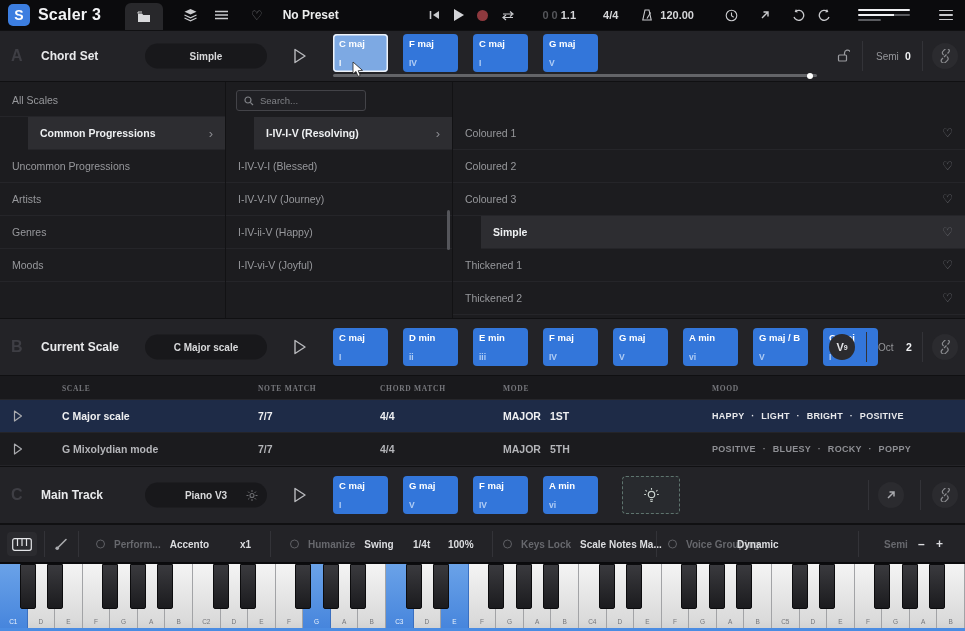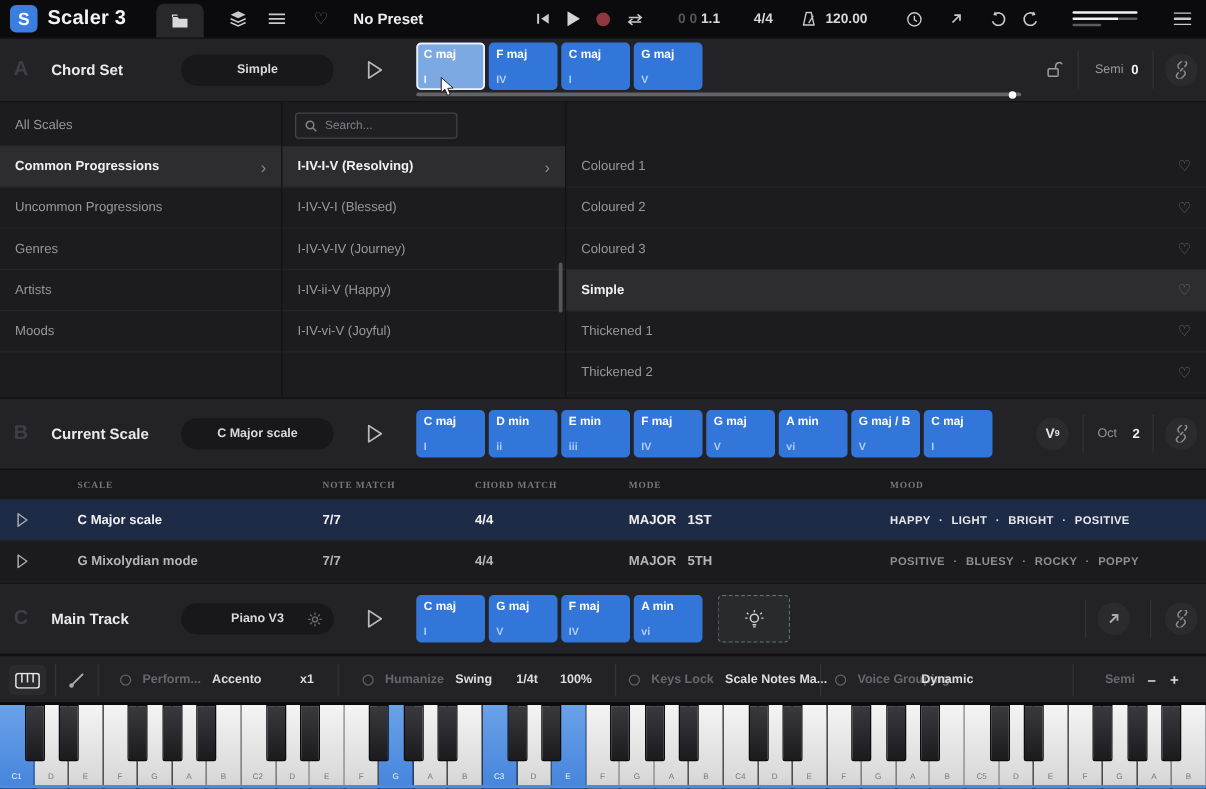--- a/index.html
+++ b/index.html
@@ -24,41 +24,41 @@
   .burger { display:flex; flex-direction:column; gap:3px; margin-left:16px; }
   .burger i { display:block; width:14px; height:1.6px; background:#c9cacd; border-radius:1px; }
 
   
   .sect { position:absolute; left:0; width:965px; background:#232327; border-top:1px solid #101012; border-bottom:1px solid #101012; }
   .sect-letter { position:absolute; left:11px; top:50%; transform:translateY(-50%); font-size:16px; font-weight:bold; color:#3e3e44; }
   .sect-title { position:absolute; left:41px; top:50%; transform:translateY(-50%); font-size:12px; font-weight:bold; color:#e9eaec; }
   .pill { position:absolute; left:145px; top:50%; transform:translateY(-50%); width:122px; height:25px; background:#18181b; border-radius:13px; display:flex; align-items:center; justify-content:center; font-size:10px; color:#d8d9db; font-weight:bold; }
   .pill .gear { position:absolute; right:9px; top:50%; transform:translateY(-50%); color:#6c6d71; }
   .play-btn { position:absolute; left:293px; top:50%; transform:translateY(-50%); }
-  .pads { position:absolute; left:333px; display:flex; gap:3px; }
+  .pads { position:absolute; left:333px; display:flex; gap:15px; }
   .pad { width:55px; height:38px; background:#3376da; border-radius:4px; padding:4px 3px 4px 6px; display:flex; flex-direction:column; justify-content:space-between; }
   .pad-name { font-size:9.5px; font-weight:bold; color:#fff; white-space:nowrap; }
   .pad-numeral { font-size:8.5px; font-weight:bold; color:rgba(225,238,255,.72); }
   .pad.selected { background:#7da9e3; box-shadow:0 0 0 1.5px #eef2f8 inset; }
   .pad.selected .pad-numeral { color:rgba(255,255,255,.9); }
   .vdiv { position:absolute; top:50%; transform:translateY(-50%); width:1px; height:30px; background:#333338; }
   .circle-btn { position:absolute; top:50%; transform:translateY(-50%); width:26px; height:26px; border-radius:50%; background:#2b2b2f; display:flex; align-items:center; justify-content:center; color:#a9aaae; }
   .kv-label { position:absolute; top:50%; transform:translateY(-50%); font-size:10px; color:#95969a; }
   .kv-value { position:absolute; top:50%; transform:translateY(-50%); font-size:10.5px; font-weight:bold; color:#f0f1f3; }
   .hscroll { position:absolute; left:333px; width:484px; height:3px; background:#636468; border-radius:2px; }
   .hscroll .knob { position:absolute; right:4px; top:-1.5px; width:6px; height:6px; border-radius:50%; background:#fff; }
 
   
   .browser { position:absolute; left:0; top:82px; width:965px; height:236px; background:#1c1c1f; }
   .col-l { position:absolute; left:0; top:2px; width:225px; }
   .col-m { position:absolute; left:226px; top:0; width:226px; height:236px; }
   .col-r { position:absolute; left:453px; top:0; width:512px; height:236px; }
   .colsep { position:absolute; top:0; width:1px; height:236px; background:#121214; }
   .browser-row { height:33px; display:flex; align-items:center; padding:0 12px; font-size:10.5px; color:#97989c; border-bottom:1px solid #252529; }
-  .browser-row.selected { background:#2d2d31; color:#eef0f2; font-weight:bold; }
+  .browser-row.selected { background:#2d2d31; color:#eef0f2; font-weight:bold;margin-left:28px; }
   .browser-row .chevron { margin-left:auto; color:#8a8b90; font-size:13px; font-weight:normal; display:none; }
   .browser-row.selected .chevron { display:block; }
   .browser-row .heart { margin-left:auto; color:#6f7076; font-size:12px; font-weight:normal; }
   .search-box { position:absolute; left:10px; top:8px; width:130px; height:21px; border:1px solid #434348; border-radius:3px; background:#202024; display:flex; align-items:center; padding:0 7px; gap:6px; }
   .search-box input { border:0; outline:0; background:transparent; color:#9fa0a4; font-size:9.5px; width:90px; font-family:inherit; }
   .search-box input::placeholder { color:#808287; }
   .mscroll { position:absolute; right:2px; top:128px; width:3px; height:40px; background:#55565b; border-radius:2px; }
 
   
   .scale-table { position:absolute; left:0; top:376px; width:965px; height:90px; background:#1b1b1e; }
@@ -252,25 +252,25 @@
   </div>
         <div class="browser-row selected">
     <span class="row-label">Common Progressions</span>
     <span class="chevron">›</span>
   </div>
         <div class="browser-row">
     <span class="row-label">Uncommon Progressions</span>
 
   </div>
         <div class="browser-row">
+    <span class="row-label">Artists</span>
+
+  </div>
+        <div class="browser-row">
     <span class="row-label">Genres</span>
-
-  </div>
-        <div class="browser-row">
-    <span class="row-label">Artists</span>
 
   </div>
         <div class="browser-row">
     <span class="row-label">Moods</span>
 
   </div>
       </div>
     <div class="colsep" style="left:225px"></div>
     <div class="col-m">
       <div class="search-box">

